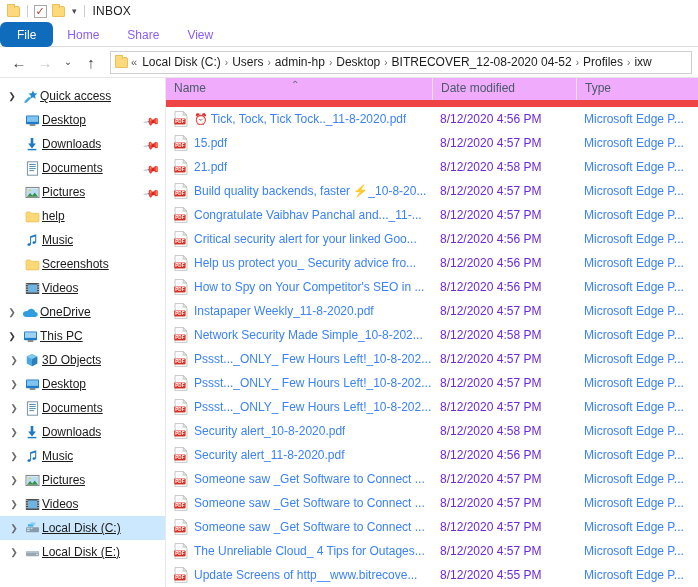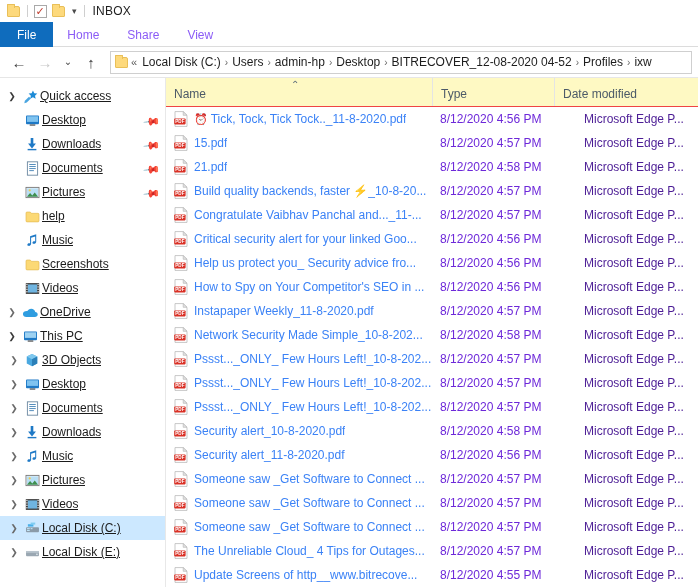--- a/index.html
+++ b/index.html
@@ -39,21 +39,21 @@
 
   
   .ribbon {
     height: 25px; flex: 0 0 25px; display: flex; align-items: stretch;
     background: #ffffff; border-bottom: 1px solid #dcdcdc;
   }
   .tab {
     display: flex; align-items: center; justify-content: center;
     padding: 0 14px; font-size: 12px; color: #8b5cf6; cursor: default; height: 25px;
   }
-  .tab.file { background: #0f6cbd; color: #ffffff; padding: 0 17px; font-weight: 400; }
+  .tab.file { background: #0f6cbd; color: #ffffff; padding: 0 17px; font-weight: 400; border-radius: 6px; }
 
   
   .navbar {
     height: 31px; flex: 0 0 31px; display: flex; align-items: center;
     background: #ffffff; padding: 0 6px; border-bottom: 1px solid #e6e6e6;
   }
   .nav-btn {
     width: 26px; height: 24px; display: inline-flex; align-items: center; justify-content: center;
     font-size: 15px; color: #3c3c3c; line-height: 1;
   }
@@ -91,41 +91,41 @@
     margin-left: auto; color: #9a9a9a; font-size: 11px; transform: rotate(40deg); flex: 0 0 auto; padding-left:4px;
   }
   .lvl0 { padding-left: 4px; }
   .lvl1 { padding-left: 22px; }
   .lvl1b { padding-left: 6px; }
 
   
   .filepane { flex: 1; min-width: 0; display: flex; flex-direction: column; background: #fff; overflow: hidden; }
   .colhead {
     height: 29px; flex: 0 0 29px; display: flex; align-items: flex-start;
-    border-bottom: 1px solid #ef4444; position: relative; background: #fef9c3;
+    border-bottom: 7px solid #ef4444; position: relative; background: #f0abfc;
   }
   .ch {
     font-size: 12px; color: #4c5a68; padding: 0 0 5px 8px; height: 100%;
     display: flex; align-items: flex-end; position: relative;
   }
   .ch + .ch { border-left: 1px solid #e4e4e4; }
   .ch-name { width: 266px; flex: 0 0 266px; }
   .ch-date { width: 144px; flex: 0 0 144px; }
   .ch-type { flex: 1; }
   .sort-ind {
     position: absolute; top: 2px; left: 125px; font-size: 10px; color: #5a6b7a; line-height: 1;
   }
   .rows { flex: 1; overflow: hidden; }
   .row {
     height: 24px; display: flex; align-items: center; white-space: nowrap;
   }
   .cell-name { width: 266px; flex: 0 0 266px; display: flex; align-items: center; padding-left: 8px; overflow: hidden; }
   .fname { font-size: 12px; color: #3b82f6; overflow: hidden; text-overflow: ellipsis; white-space: nowrap; }
   .cell-date { width: 144px; flex: 0 0 144px; font-size: 12px; color: #6d28d9; padding-left: 8px; overflow: hidden; }
-  .cell-type { flex: 1; font-size: 12px; color: #4c1d95; padding-left: 8px; overflow: hidden; text-overflow: ellipsis; }
+  .cell-type { flex: 1; font-size: 12px; color: #3b82f6; padding-left: 8px; overflow: hidden; text-overflow: ellipsis; }
 
   
   .pdf-ico {
     width: 14px; height: 16px; flex: 0 0 14px; margin-right: 6px; position: relative;
   }
   svg { display: block; }
   .emoji-pre { margin-right: 3px; font-size: 11px; color: #3a3a3a; }
 </style>
 </head>
 <body>
@@ -437,26 +437,26 @@
 
     </div>
 
     <div class="filepane">
 
       <div class="colhead">
         <div class="ch ch-name">
           <span>Name</span>
           <span class="sort-ind">⌃</span>
         </div>
+        <div class="ch ch-date">
+          <span>Date modified</span>
+        </div>
         <div class="ch ch-type">
           <span>Type</span>
         </div>
-        <div class="ch ch-date">
-          <span>Date modified</span>
-        </div>
       </div>
 
       <div class="rows" id="rows">
           <div class="row">
             <div class="cell-name">
               <span class="pdf-ico">
                 <svg width="14" height="16" viewBox="0 0 14 16">
                   <path d="M1 0.6h8.2L13 4.3V15.4H1z" fill="#ffffff" stroke="#b9b9b9" stroke-width="0.8"></path>
                   <path d="M9.2 0.6L13 4.3H9.2z" fill="#e4e4e4" stroke="#b9b9b9" stroke-width="0.7"></path>
                   <rect x="0.2" y="7.4" width="11.4" height="6" rx="0.8" fill="#d93025"></rect>

